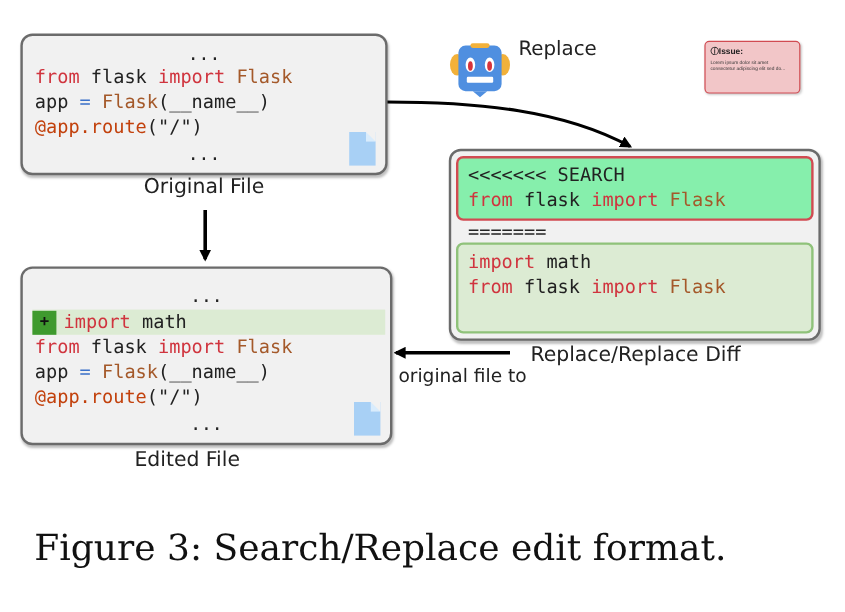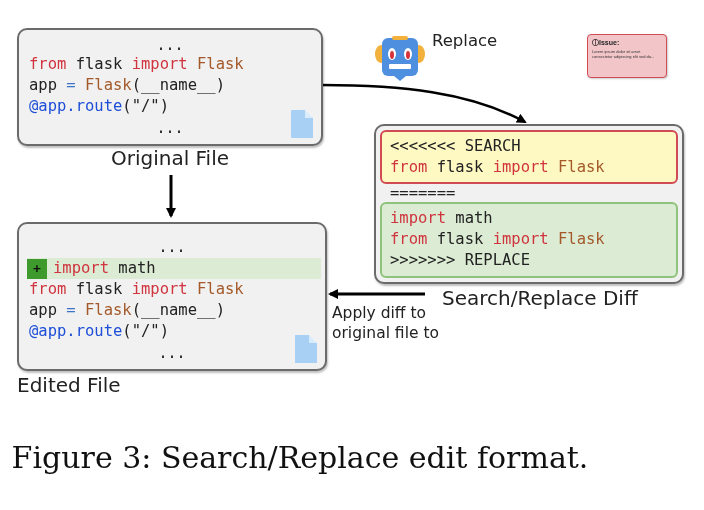--- a/index.html
+++ b/index.html
@@ -5,29 +5,29 @@
   html, body { margin:0; padding:0; background:#ffffff; }
   body { width:704px; height:510px; position:relative; overflow:hidden; font-family:"Liberation Sans", sans-serif; }
   .abs { position:absolute; }
   .codebox {
     position:absolute; background:#f1f1f1; border:2px solid #6b6b6b; border-radius:10px;
     box-shadow: 1px 2px 2px rgba(0,0,0,0.25);
   }
   .code { font-family:"DejaVu Sans Mono", monospace; font-size:15.5px; line-height:21px; white-space:pre; color:#222; }
   .kw { color:#d0343e; }
   .cls { color:#a4592a; }
-  .dec { color:#1d4ed8; }
+  .dec { color:#c2410c; }
   .op { color:#3d72c9; }
   .dots { text-align:center; font-family:"DejaVu Sans Mono", monospace; font-size:15px; line-height:18px; color:#222; }
-  .label { font-family:"DejaVu Sans", sans-serif; font-size:20px; color:#222; }
+  .label { font-family:"DejaVu Sans", sans-serif; font-size:17px; color:#222; }
   .doc-icon { position:absolute; width:22px; height:28px; background:#a8d0f5; }
   .doc-icon::after { content:""; position:absolute; right:0; top:0; border-style:solid; border-width:0 8px 8px 0; border-color:transparent #f1f1f1 #d9ecfc transparent; }
-  .search-block { position:absolute; background:#fef9c3; border:2px solid #d14b52; border-radius:6px; }
+  .search-block { position:absolute; background:#86efac; border:2px solid #d14b52; border-radius:6px; }
   .replace-block { position:absolute; background:#dcebd3; border:2px solid #8fc27a; border-radius:6px; }
-  .caption { position:absolute; left:0; width:600px; top:440px; text-align:center; font-family:"DejaVu Serif", serif; font-size:30px; color:#111; }
+  .caption { position:absolute; left:17px; width:600px; top:440px; text-align:center; font-family:"DejaVu Serif", serif; font-size:30px; color:#111; }
 </style>
 </head>
 <body>
 
 <svg class="abs" style="left:0;top:0;" width="704" height="510">
   <defs>
     <marker id="ah" markerWidth="10" markerHeight="10" refX="8" refY="5" orient="auto" markerUnits="userSpaceOnUse">
       <path d="M0,0 L10,5 L0,10 z" fill="#000"></path>
     </marker>
   </defs>
@@ -68,35 +68,33 @@
 </div>
 
 <div class="codebox" style="left:374px;top:124px;width:306px;height:156px;">
   <div class="search-block" style="left:4px;top:4px;width:294px;height:50px;">
     <div class="code" style="padding:4px 0 0 8px;">&lt;&lt;&lt;&lt;&lt;&lt;&lt; SEARCH</div>
     <div class="code" id="search-code" style="padding-left:8px;"><div><span class="kw">from</span><span> flask </span><span class="kw">import</span><span> </span><span class="cls">Flask</span></div></div>
   </div>
   <div class="code abs" style="left:14px;top:59px;line-height:16px;">=======</div>
   <div class="replace-block" style="left:4px;top:76px;width:294px;height:72px;">
     <div class="code" id="replace-code" style="padding:4px 0 0 8px;"><div><span class="kw">import</span><span> math</span></div><div><span class="kw">from</span><span> flask </span><span class="kw">import</span><span> </span><span class="cls">Flask</span></div></div>
-    <div class="code" style="padding-left:8px;">&gt;&gt;&gt;&gt;&gt;&gt;&gt; REPLACE</div>
   </div>
 </div>
-<div class="abs label" style="left:442px;top:286px;">Search/Replace Diff</div>
+<div class="abs label" style="left:442px;top:286px;">Replace/Replace Diff</div>
 
 <div class="abs label" style="left:332px;top:303px;line-height:20px;font-size:15.5px;">
-  <div>Apply diff to</div>
   <div>original file to</div>
 </div>
 
 <div class="codebox" style="left:17px;top:222px;width:306px;height:145px;">
   <div class="dots" style="margin-top:14px;">...</div>
   <div style="margin:2px 4px 0 8px;background:#dcebd3;height:21px;display:flex;align-items:center;">
     <span style="background:#3f9a2e;color:#111;font-family:'DejaVu Sans Mono',monospace;font-size:13px;width:20px;height:20px;display:inline-block;text-align:center;line-height:20px;margin-right:6px;font-weight:bold;">+</span>
     <span class="code" id="added-code"><span class="kw">import</span><span> math</span></span>
   </div>
   <div class="code" id="edited-code" style="padding-left:10px;"><div><span class="kw">from</span><span> flask </span><span class="kw">import</span><span> </span><span class="cls">Flask</span></div><div><span>app </span><span class="op">=</span><span> </span><span class="cls">Flask</span><span>(__name__)</span></div><div><span class="dec">@app.route</span><span>("/")</span></div></div>
   <div class="dots" style="margin-top:2px;">...</div>
   <div class="doc-icon" style="right:8px;bottom:6px;"></div>
 </div>
-<div class="abs label" style="left:17px;width:310px;top:373px;">Edited File</div>
+<div class="abs label" style="left:1px;width:310px;top:373px;text-align:center;">Edited File</div>
 
 <div class="caption">Figure 3: Search/Replace edit format.</div>
 
 </body></html>

